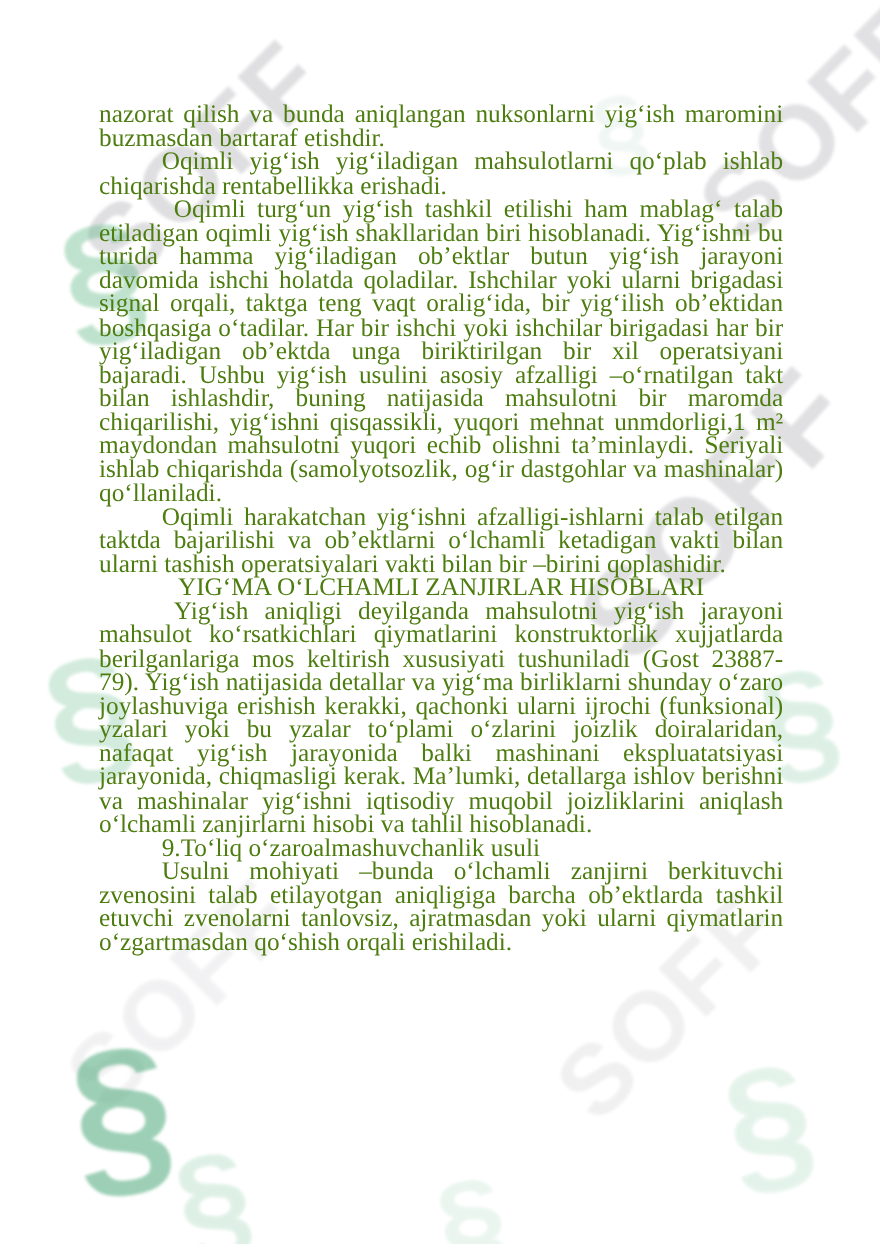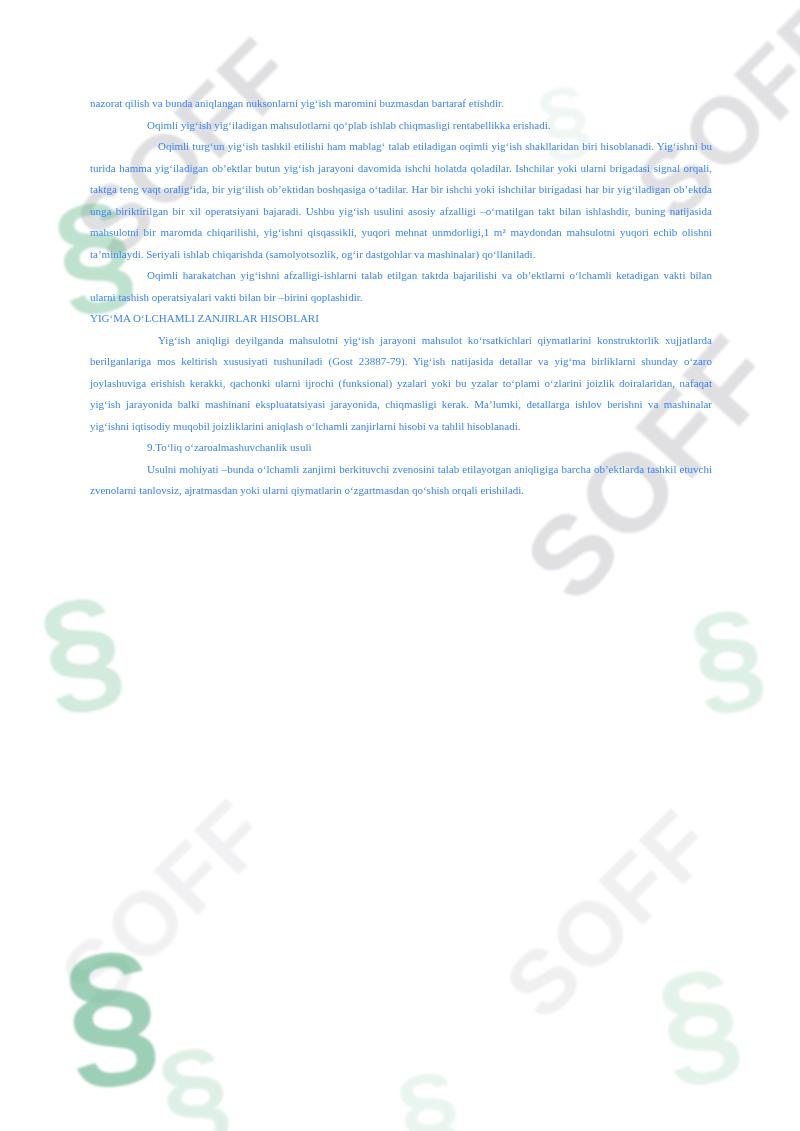--- a/index.html
+++ b/index.html
@@ -27,30 +27,30 @@
     user-select: none;
     letter-spacing: 2px;
   }
   .content {
     position: absolute;
     left: 90px;
     top: 0;
     width: 622px;
     padding-top: 93px;
     z-index: 1;
-    color: #3b82f6;
-    font-size: 11px;
+    color: #4d7c0f;
+    font-size: 23px;
     line-height: 21.5px;
     text-align: justify;
   }
   .content p { margin: 0; }
   .indent    { text-indent: 57px; }
   .indent-lg { text-indent: 68px; }
   .indent-sm { text-indent: 28px; }
-  .center    { text-align: left; text-indent: 0; }
+  .center    { text-align: center; text-indent: 0; }
 </style>
 </head>
 <body>
 
 <div class="watermark-layer">
     <span class="wm" style="left: 185px; top: 148px; font-size: 95px; color: rgb(218, 218, 221); opacity: 0.85; --rot: -45deg;">SOFF</span>
     <span class="wm" style="left: 745px; top: 110px; font-size: 95px; color: rgb(218, 218, 221); opacity: 0.8; --rot: -45deg;">SOFF</span>
     <span class="wm" style="left: 650px; top: 468px; font-size: 112px; color: rgb(214, 214, 217); opacity: 0.75; --rot: -48deg;">SOFF</span>
     <span class="wm" style="left: 610px; top: 915px; font-size: 90px; color: rgb(218, 218, 221); opacity: 0.4; --rot: -45deg;">SOFF</span>
     <span class="wm" style="left: 165px; top: 905px; font-size: 90px; color: rgb(218, 218, 221); opacity: 0.35; --rot: -45deg;">SOFF</span>
@@ -59,20 +59,20 @@
     <span class="wm" style="left: 112px; top: 1012px; font-size: 165px; color: rgb(77, 169, 122); opacity: 0.55; --rot: -8deg;">§</span>
     <span class="wm" style="left: 195px; top: 1092px; font-size: 120px; color: rgb(95, 184, 133); opacity: 0.2; --rot: -12deg;">§</span>
     <span class="wm" style="left: 728px; top: 655px; font-size: 125px; color: rgb(95, 184, 133); opacity: 0.2; --rot: -12deg;">§</span>
     <span class="wm" style="left: 700px; top: 1020px; font-size: 140px; color: rgb(95, 184, 133); opacity: 0.16; --rot: -12deg;">§</span>
     <span class="wm" style="left: 430px; top: 1112px; font-size: 110px; color: rgb(95, 184, 133); opacity: 0.13; --rot: -12deg;">§</span>
     <span class="wm" style="left: 565px; top: 120px; font-size: 90px; color: rgb(159, 201, 178); opacity: 0.15; --rot: -12deg;">§</span>
   </div>
 
 <div class="content">
   <p class="para">nazorat qilish va bunda aniqlangan nuksonlarni yigʻish maromini buzmasdan bartaraf etishdir.</p>
-  <p class="para indent">Oqimli yigʻish yigʻiladigan mahsulotlarni qoʻplab ishlab chiqmasligi rentabellikka erishadi.</p>
+  <p class="para indent">Oqimli yigʻish yigʻiladigan mahsulotlarni qoʻplab ishlab chiqarishda rentabellikka erishadi.</p>
   <p class="para indent-lg">Oqimli turgʻun yigʻish tashkil etilishi ham mablagʻ talab etiladigan oqimli yigʻish shakllaridan biri hisoblanadi. Yigʻishni bu turida hamma yigʻiladigan ob’ektlar butun yigʻish jarayoni davomida ishchi holatda qoladilar. Ishchilar yoki ularni brigadasi signal orqali, taktga teng vaqt oraligʻida, bir yigʻilish ob’ektidan boshqasiga oʻtadilar. Har bir ishchi yoki ishchilar birigadasi har bir yigʻiladigan ob’ektda unga biriktirilgan bir xil operatsiyani bajaradi. Ushbu yigʻish usulini asosiy afzalligi –oʻrnatilgan takt  bilan ishlashdir, buning natijasida mahsulotni bir maromda chiqarilishi, yigʻishni qisqassikli, yuqori mehnat unmdorligi,1 m² maydondan mahsulotni yuqori echib olishni ta’minlaydi. Seriyali ishlab chiqarishda (samolyotsozlik, ogʻir dastgohlar va mashinalar) qoʻllaniladi.</p>
   <p class="para indent">Oqimli harakatchan yigʻishni afzalligi-ishlarni talab etilgan taktda bajarilishi va ob’ektlarni oʻlchamli ketadigan vakti bilan ularni tashish operatsiyalari vakti bilan bir –birini qoplashidir.</p>
   <p class="para center">YIGʻMA OʻLCHAMLI ZANJIRLAR HISOBLARI</p>
   <p class="para indent-lg">Yigʻish aniqligi deyilganda mahsulotni yigʻish jarayoni mahsulot koʻrsatkichlari qiymatlarini konstruktorlik xujjatlarda berilganlariga mos keltirish xususiyati tushuniladi (Gost 23887-79). Yigʻish natijasida detallar va yigʻma birliklarni shunday  oʻzaro joylashuviga erishish kerakki, qachonki ularni ijrochi (funksional) yzalari yoki bu yzalar toʻplami oʻzlarini joizlik doiralaridan, nafaqat yigʻish jarayonida balki mashinani ekspluatatsiyasi jarayonida, chiqmasligi kerak. Ma’lumki, detallarga ishlov berishni va mashinalar yigʻishni iqtisodiy muqobil joizliklarini aniqlash oʻlchamli zanjirlarni hisobi va tahlil hisoblanadi.</p>
   <p class="para indent">9.Toʻliq oʻzaroalmashuvchanlik usuli</p>
   <p class="para indent">Usulni mohiyati –bunda oʻlchamli zanjirni berkituvchi zvenosini talab etilayotgan aniqligiga barcha ob’ektlarda tashkil etuvchi zvenolarni tanlovsiz, ajratmasdan yoki ularni qiymatlarin oʻzgartmasdan qoʻshish orqali erishiladi.</p>
 </div>
 
 </body></html>

